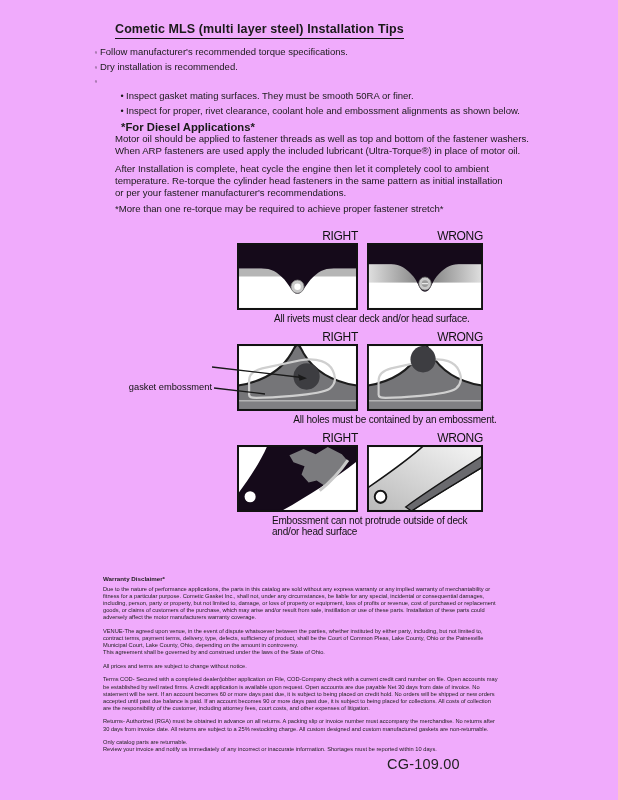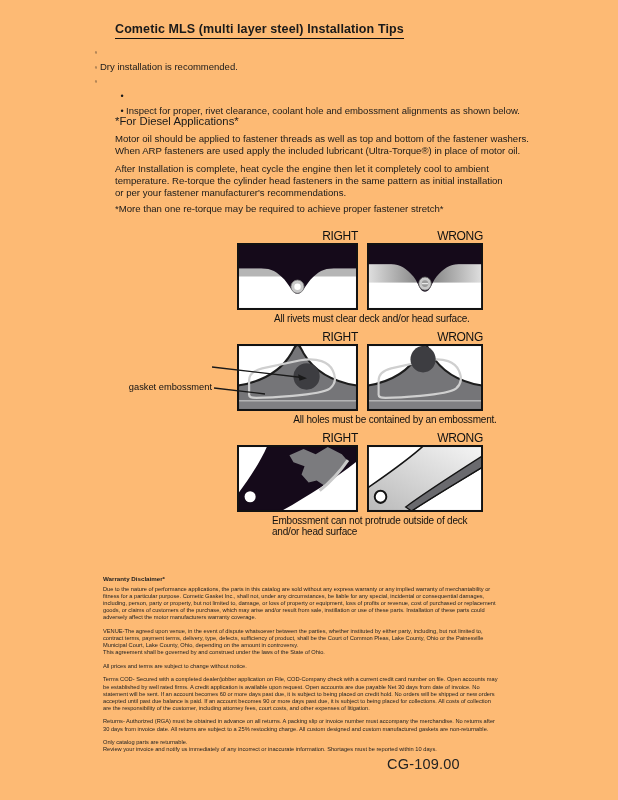--- a/index.html
+++ b/index.html
@@ -1,33 +1,33 @@
 <!DOCTYPE html>
 <html><head>
 <meta charset="utf-8">
 <style>
   html,body{margin:0;padding:0;background:#fff;}
   .page{
-    position:relative;width:618px;height:800px;background:#fdba74;
+    position:relative;width:618px;height:800px;background:#f0abfc;
     font-family:"Liberation Sans", sans-serif;color:#1a1a1a;overflow:hidden;
   }
   .title{
     position:absolute;left:115px;top:22px;margin:0;
     font-size:12.5px;font-weight:bold;letter-spacing:0.1px;
     border-bottom:1.5px solid #111;padding-bottom:2px;display:inline-block;
   }
   .bullets{position:absolute;left:92px;top:45px;width:440px;font-size:9.5px;}
   .b{display:flex;line-height:14.7px;}
   .b .mk{width:8px;text-align:center;flex:0 0 auto;}
   .b.l1 .mk{font-size:8px;transform:translateY(0.5px);}
   .b.l2{margin-left:26px;}
   .b.l2 .mk{font-size:9px;}
   .diesel-h{
-    position:absolute;left:115px;top:115px;margin:0;
-    font-size:11.3px;font-weight:normal;
+    position:absolute;left:115px;top:115px;margin:6px;
+    font-size:11.3px;font-weight:bold;
   }
   .para{position:absolute;left:115px;margin:0;font-size:9.6px;line-height:12.2px;white-space:pre-line;width:440px;}
   .p1{top:133px;}
   .p2{top:163px;}
   .p3{top:203px;}
   .hdr{
     position:absolute;font-size:12px;letter-spacing:-0.3px;color:#111;
     text-align:right;font-weight:normal;
   }
   .panel{position:absolute;line-height:0;}
@@ -47,30 +47,32 @@
 </head>
 <body>
 
 <div class="page">
 
   <h1 class="title">Cometic MLS (multi layer steel) Installation Tips</h1>
 
   <div class="bullets">
     <div class="b l1">
       <span class="mk">◦</span>
+      <span>Follow manufacturer's recommended torque specifications.</span>
     </div>
     <div class="b l1">
       <span class="mk">◦</span>
       <span>Dry installation is recommended.</span>
     </div>
     <div class="b l1">
       <span class="mk">◦</span>
     </div>
     <div class="b l2">
       <span class="mk">•</span>
+      <span>Inspect gasket mating surfaces.  They must be smooth 50RA or finer.</span>
     </div>
     <div class="b l2">
       <span class="mk">•</span>
       <span>Inspect for proper, rivet clearance, coolant hole and embossment alignments as shown below.</span>
     </div>
   </div>
 
   <h2 class="diesel-h">*For Diesel Applications*</h2>
   <p class="para p1">Motor oil should be applied to fastener threads as well as top and bottom of the fastener washers.
 When ARP fasteners are used apply the included lubricant (Ultra-Torque®) in place of motor oil.</p>

